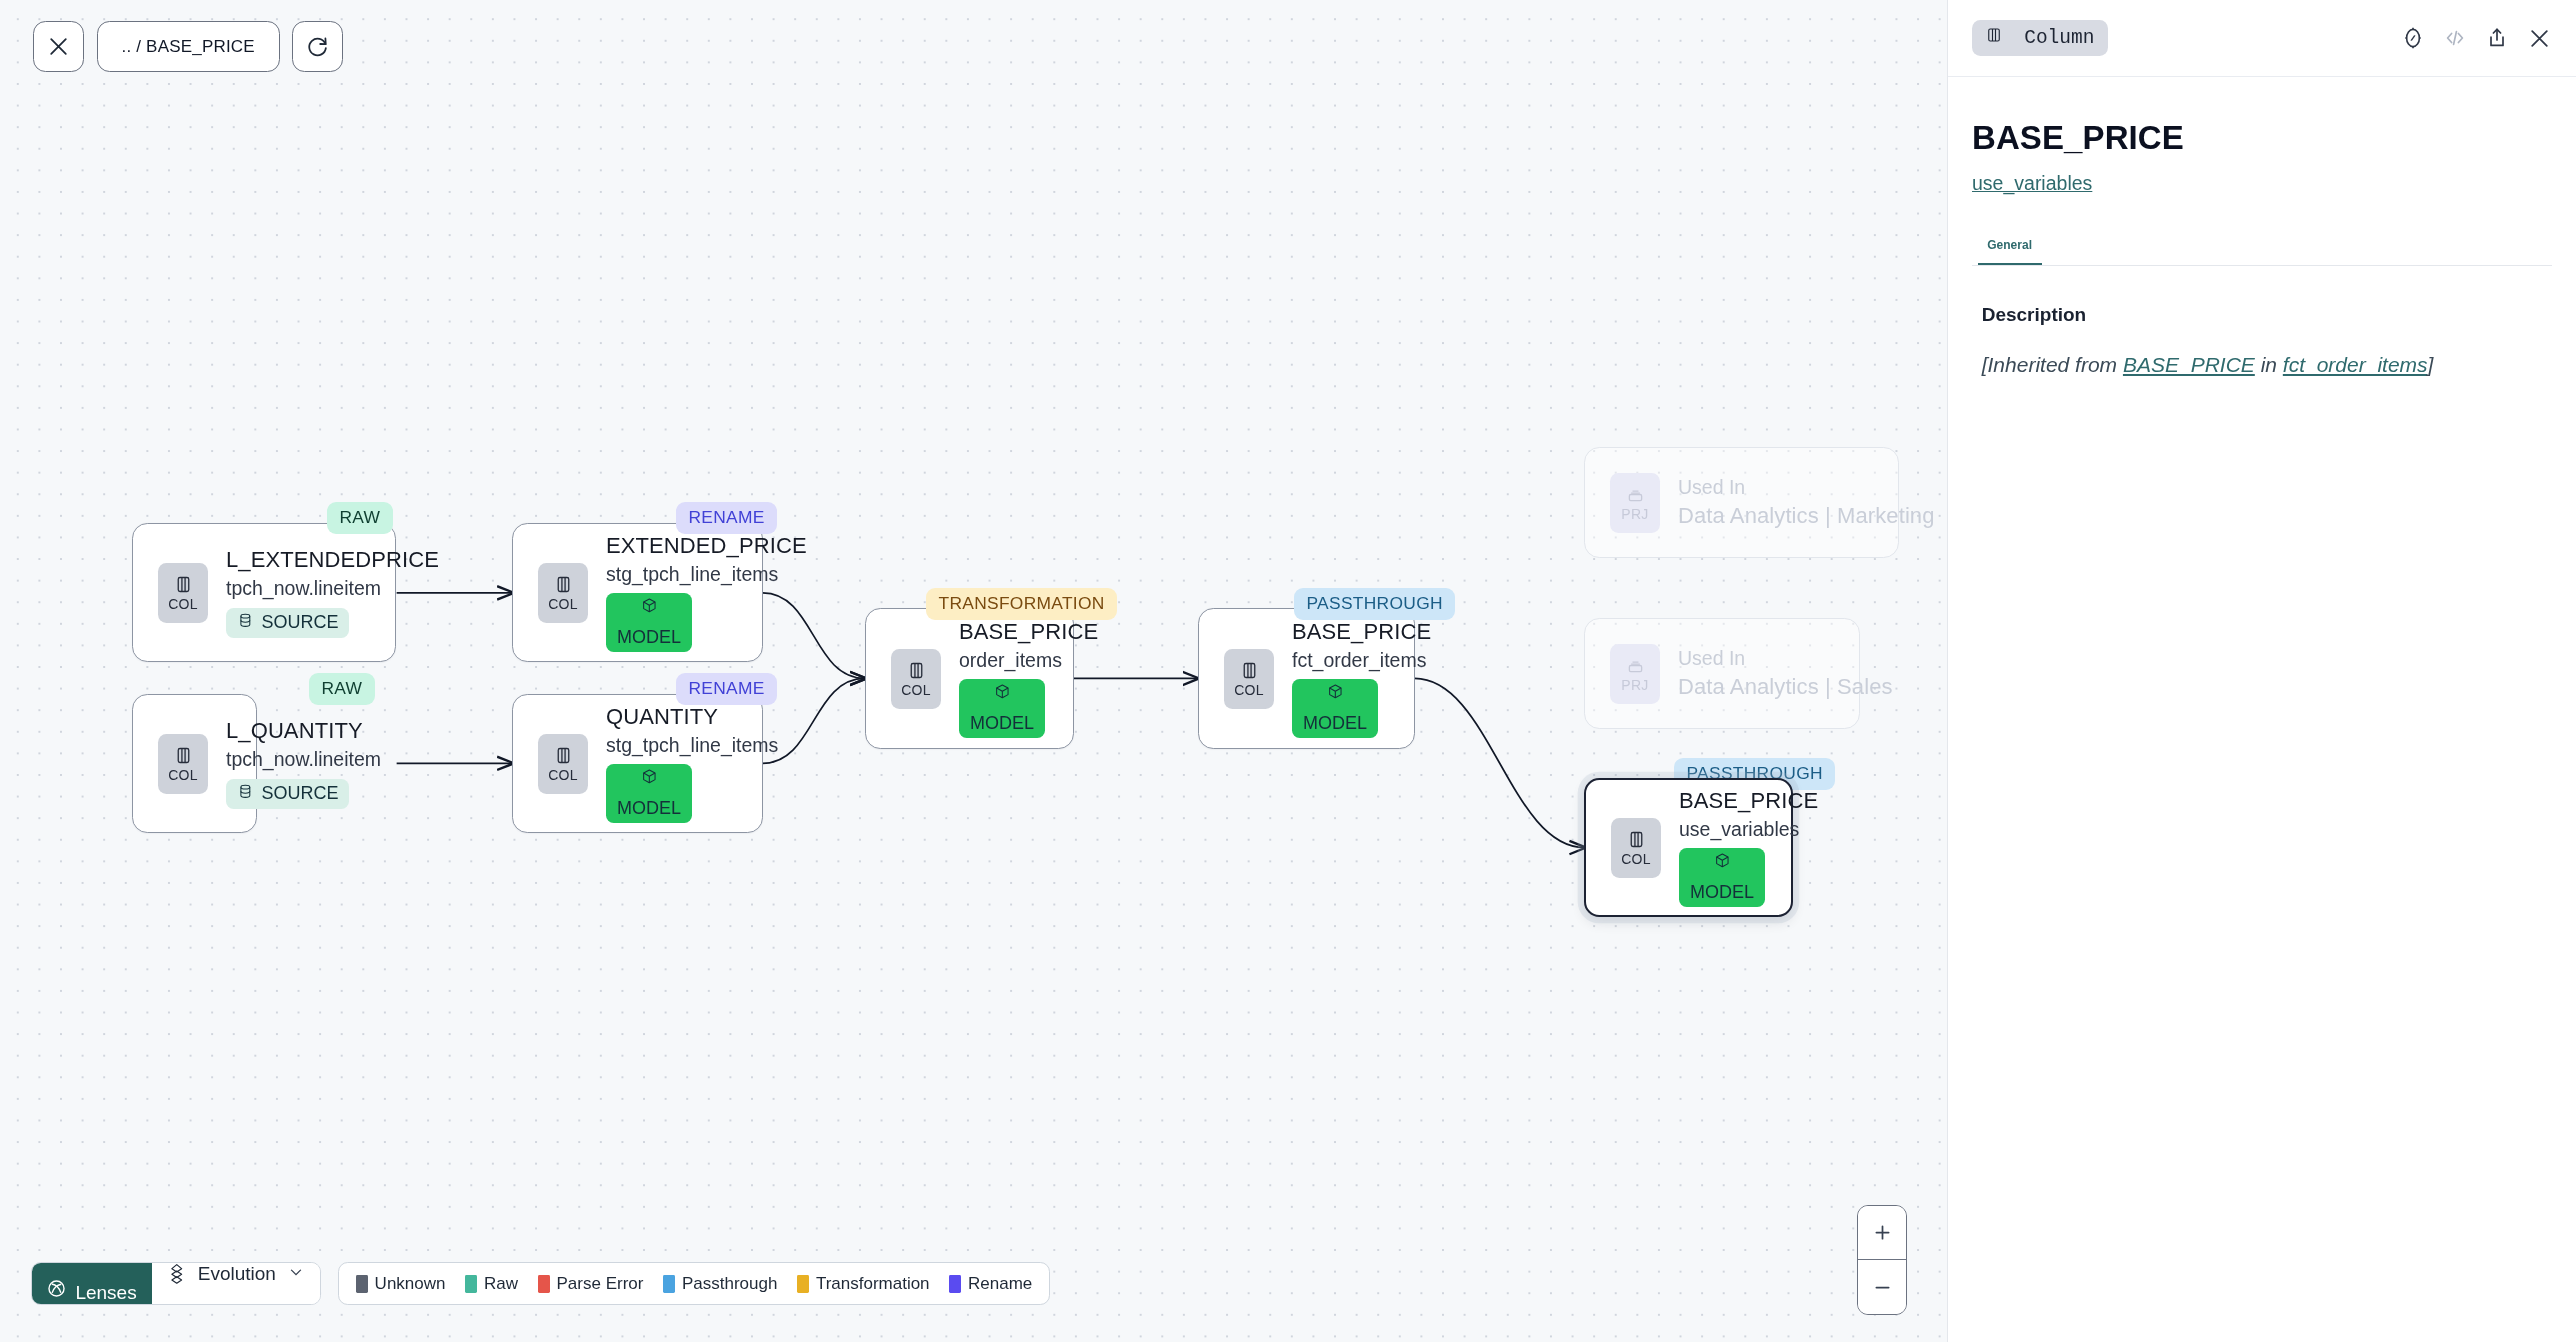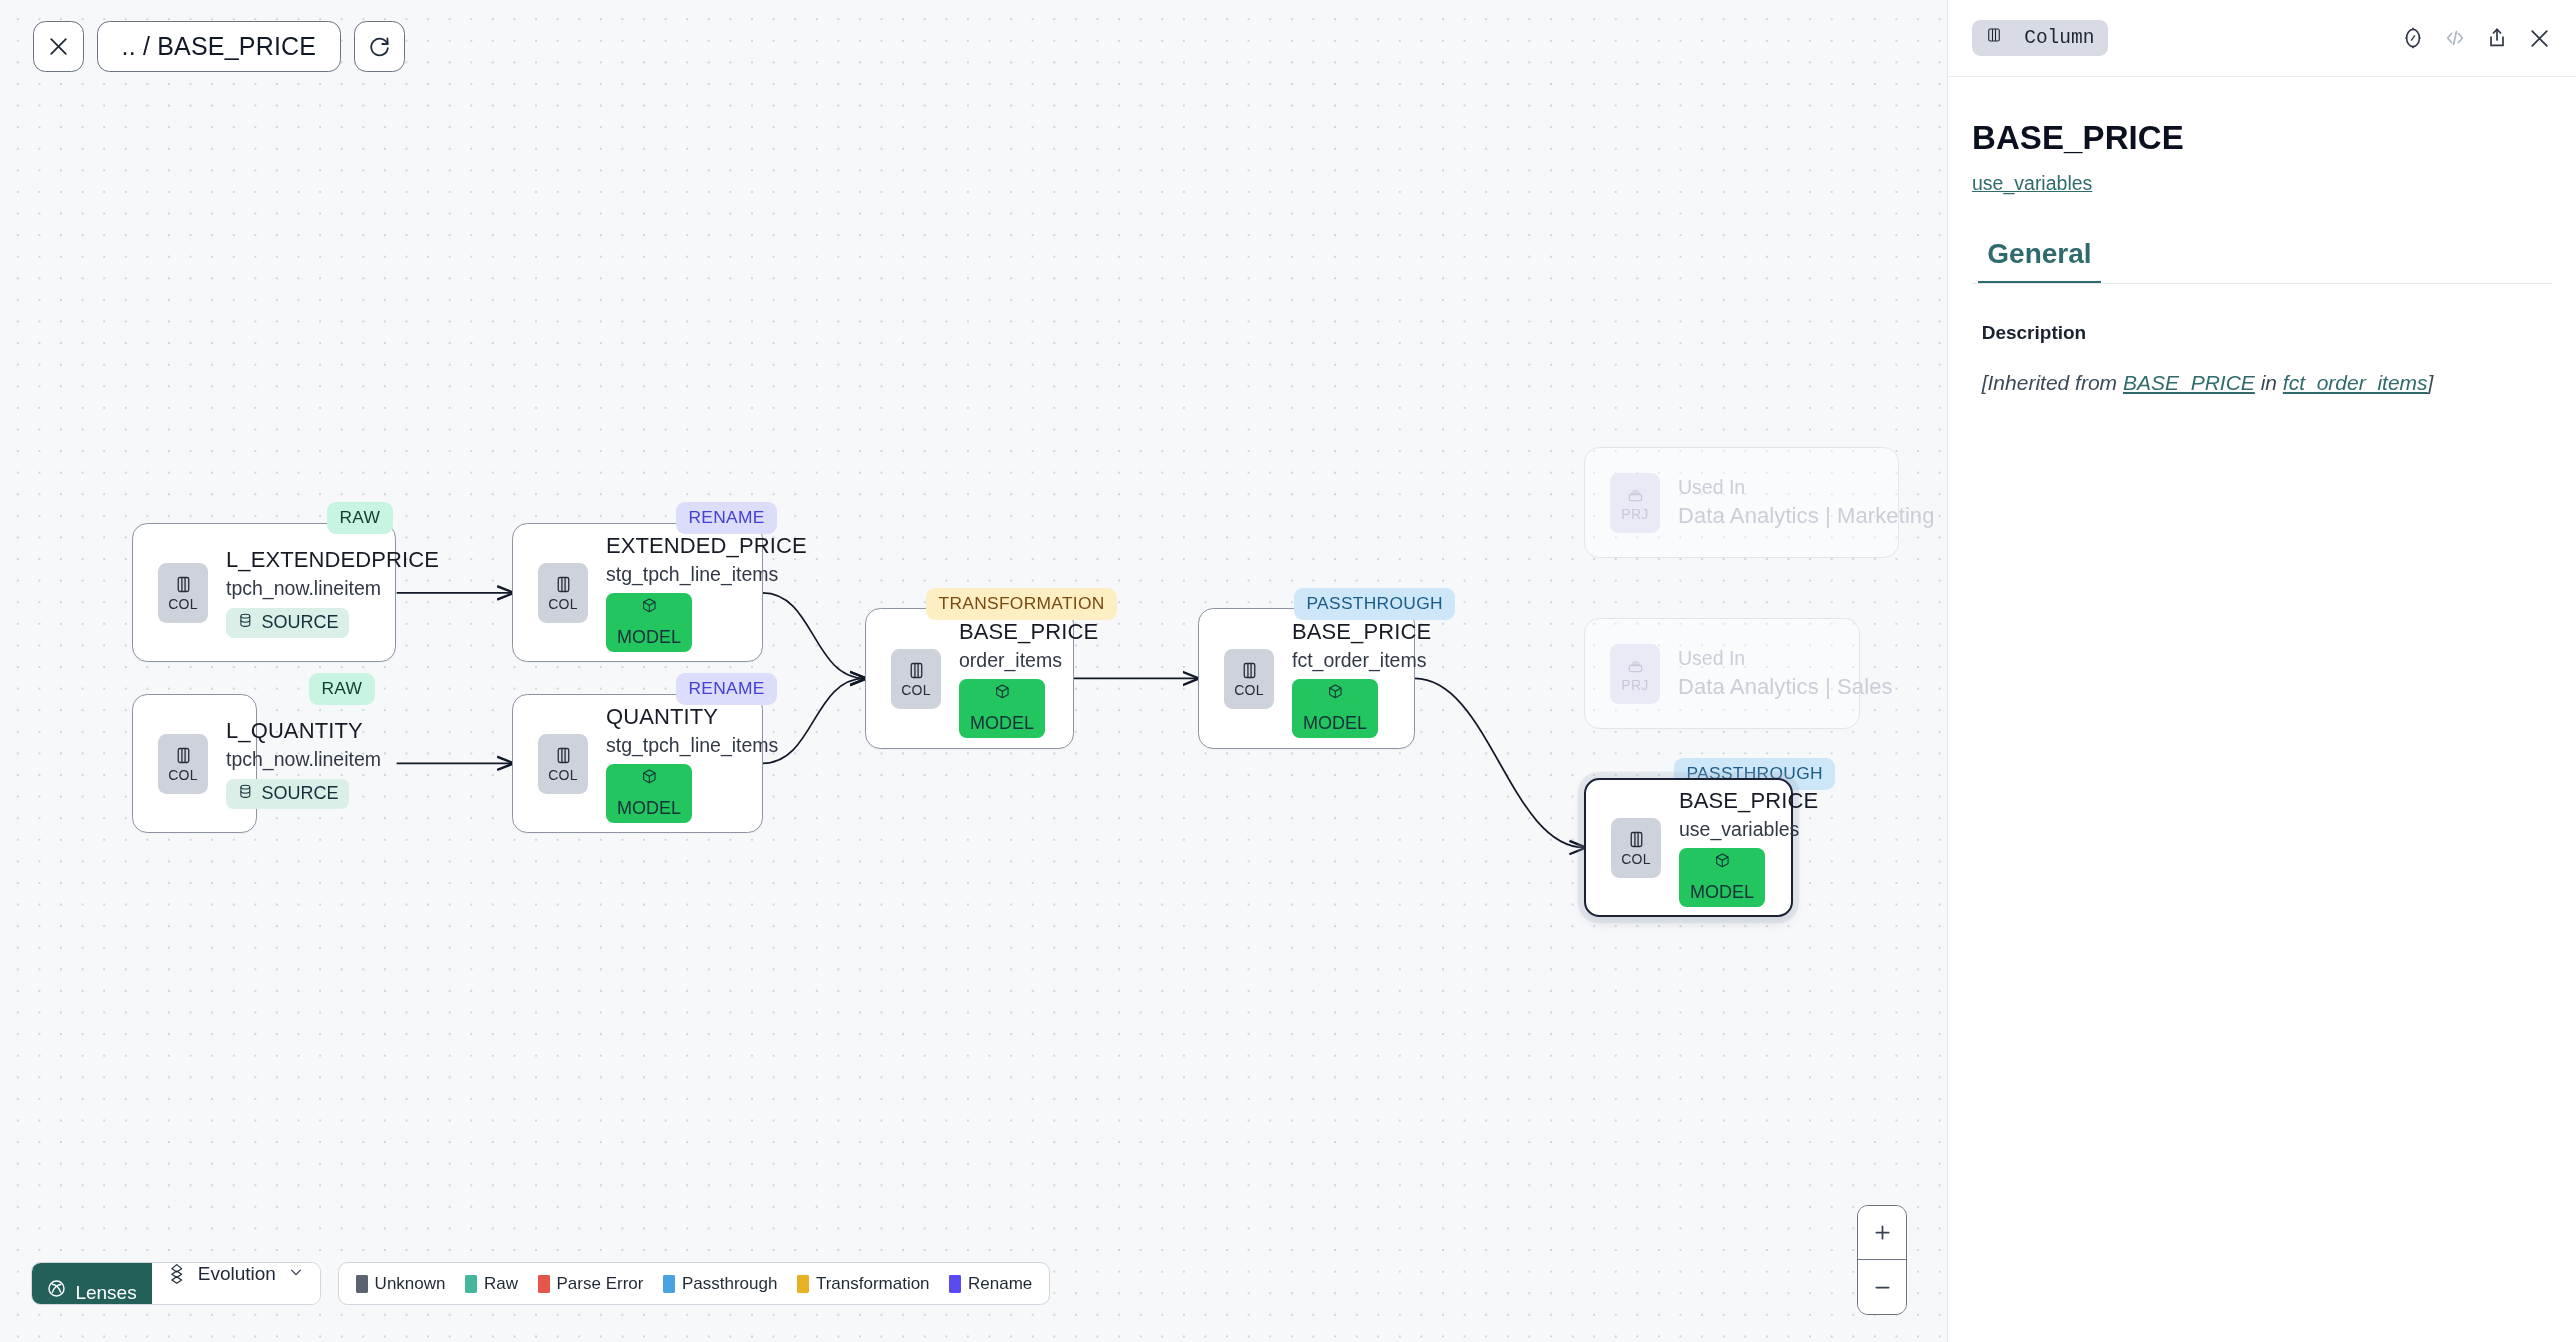--- a/index.html
+++ b/index.html
@@ -22,21 +22,21 @@
   }
 
   
   .topbar { position: absolute; left: 33px; top: 21px; display: flex; gap: 12.5px; align-items: center; z-index: 40; }
   .tb-btn {
     background: #ffffff; border: 1.5px solid #6b7280; border-radius: 12.5px;
     height: 51px; display: flex; align-items: center; justify-content: center;
     cursor: pointer; color: #1f2937;
   }
   .tb-square { width: 51px; }
-  .tb-crumb { padding: 0 24px; font-size: 25px; color: #111827; letter-spacing: 0.2px; white-space: nowrap; }
+  .tb-crumb { padding: 0 24px; font-size: 17px; color: #111827; letter-spacing: 0.2px; white-space: nowrap; }
   .tb-btn svg { display:block; }
 
   
   .node {
     position: absolute; background: #ffffff;
     border: 1.5px solid #8d95a3; border-radius: 15.3px;
     display: flex; align-items: center; z-index: 20;
     box-shadow: 0 0.7px 1.4px rgba(16,24,40,.04);
   }
   .node.selected {
@@ -131,21 +131,21 @@
   .p-head-icons { margin-left: auto; display: flex; align-items: center; gap: 18px; color: #303847; }
   .p-head-icons .ibtn { cursor: pointer; display: flex; align-items: center; justify-content: center; }
   .p-body { padding: 0 24px; }
   .p-title { font-size: 33px; font-weight: bold; color: #0b1020; margin-top: 42px; letter-spacing: 0.1px; }
   .p-link {
     display: inline-block; margin-top: 15.3px; font-size: 19.5px;
     color: #2f6a6d; text-decoration: underline; cursor: pointer;
   }
   .p-tabs { margin-top: 43px; border-bottom: 1.1px solid #e4e7ec; display: flex; padding-left: 0; }
   .p-tab {
-    font-size: 28px; color: #2f6a6d; font-weight: bold; padding: 0 9.7px 11px;
+    font-size: 12px; color: #2f6a6d; font-weight: bold; padding: 0 9.7px 11px;
     border-bottom: 2.8px solid #2f6a6d; cursor: pointer; margin-left: 5.6px;
   }
   .sec-label { margin-top: 38px; font-size: 19px; font-weight: bold; color: #1a2231; padding-left: 9.7px; }
   .desc {
     margin-top: 24px; padding-left: 9.7px; padding-right: 16.7px;
     font-size: 21px; line-height: 1.42; font-style: italic; color: #23303d;
   }
   .desc .inherit { display: block; margin-top: 18px; color: #3b4a57; }
   .desc a { color: #2f6a6d; text-decoration: underline; cursor: pointer; }
 </style>

